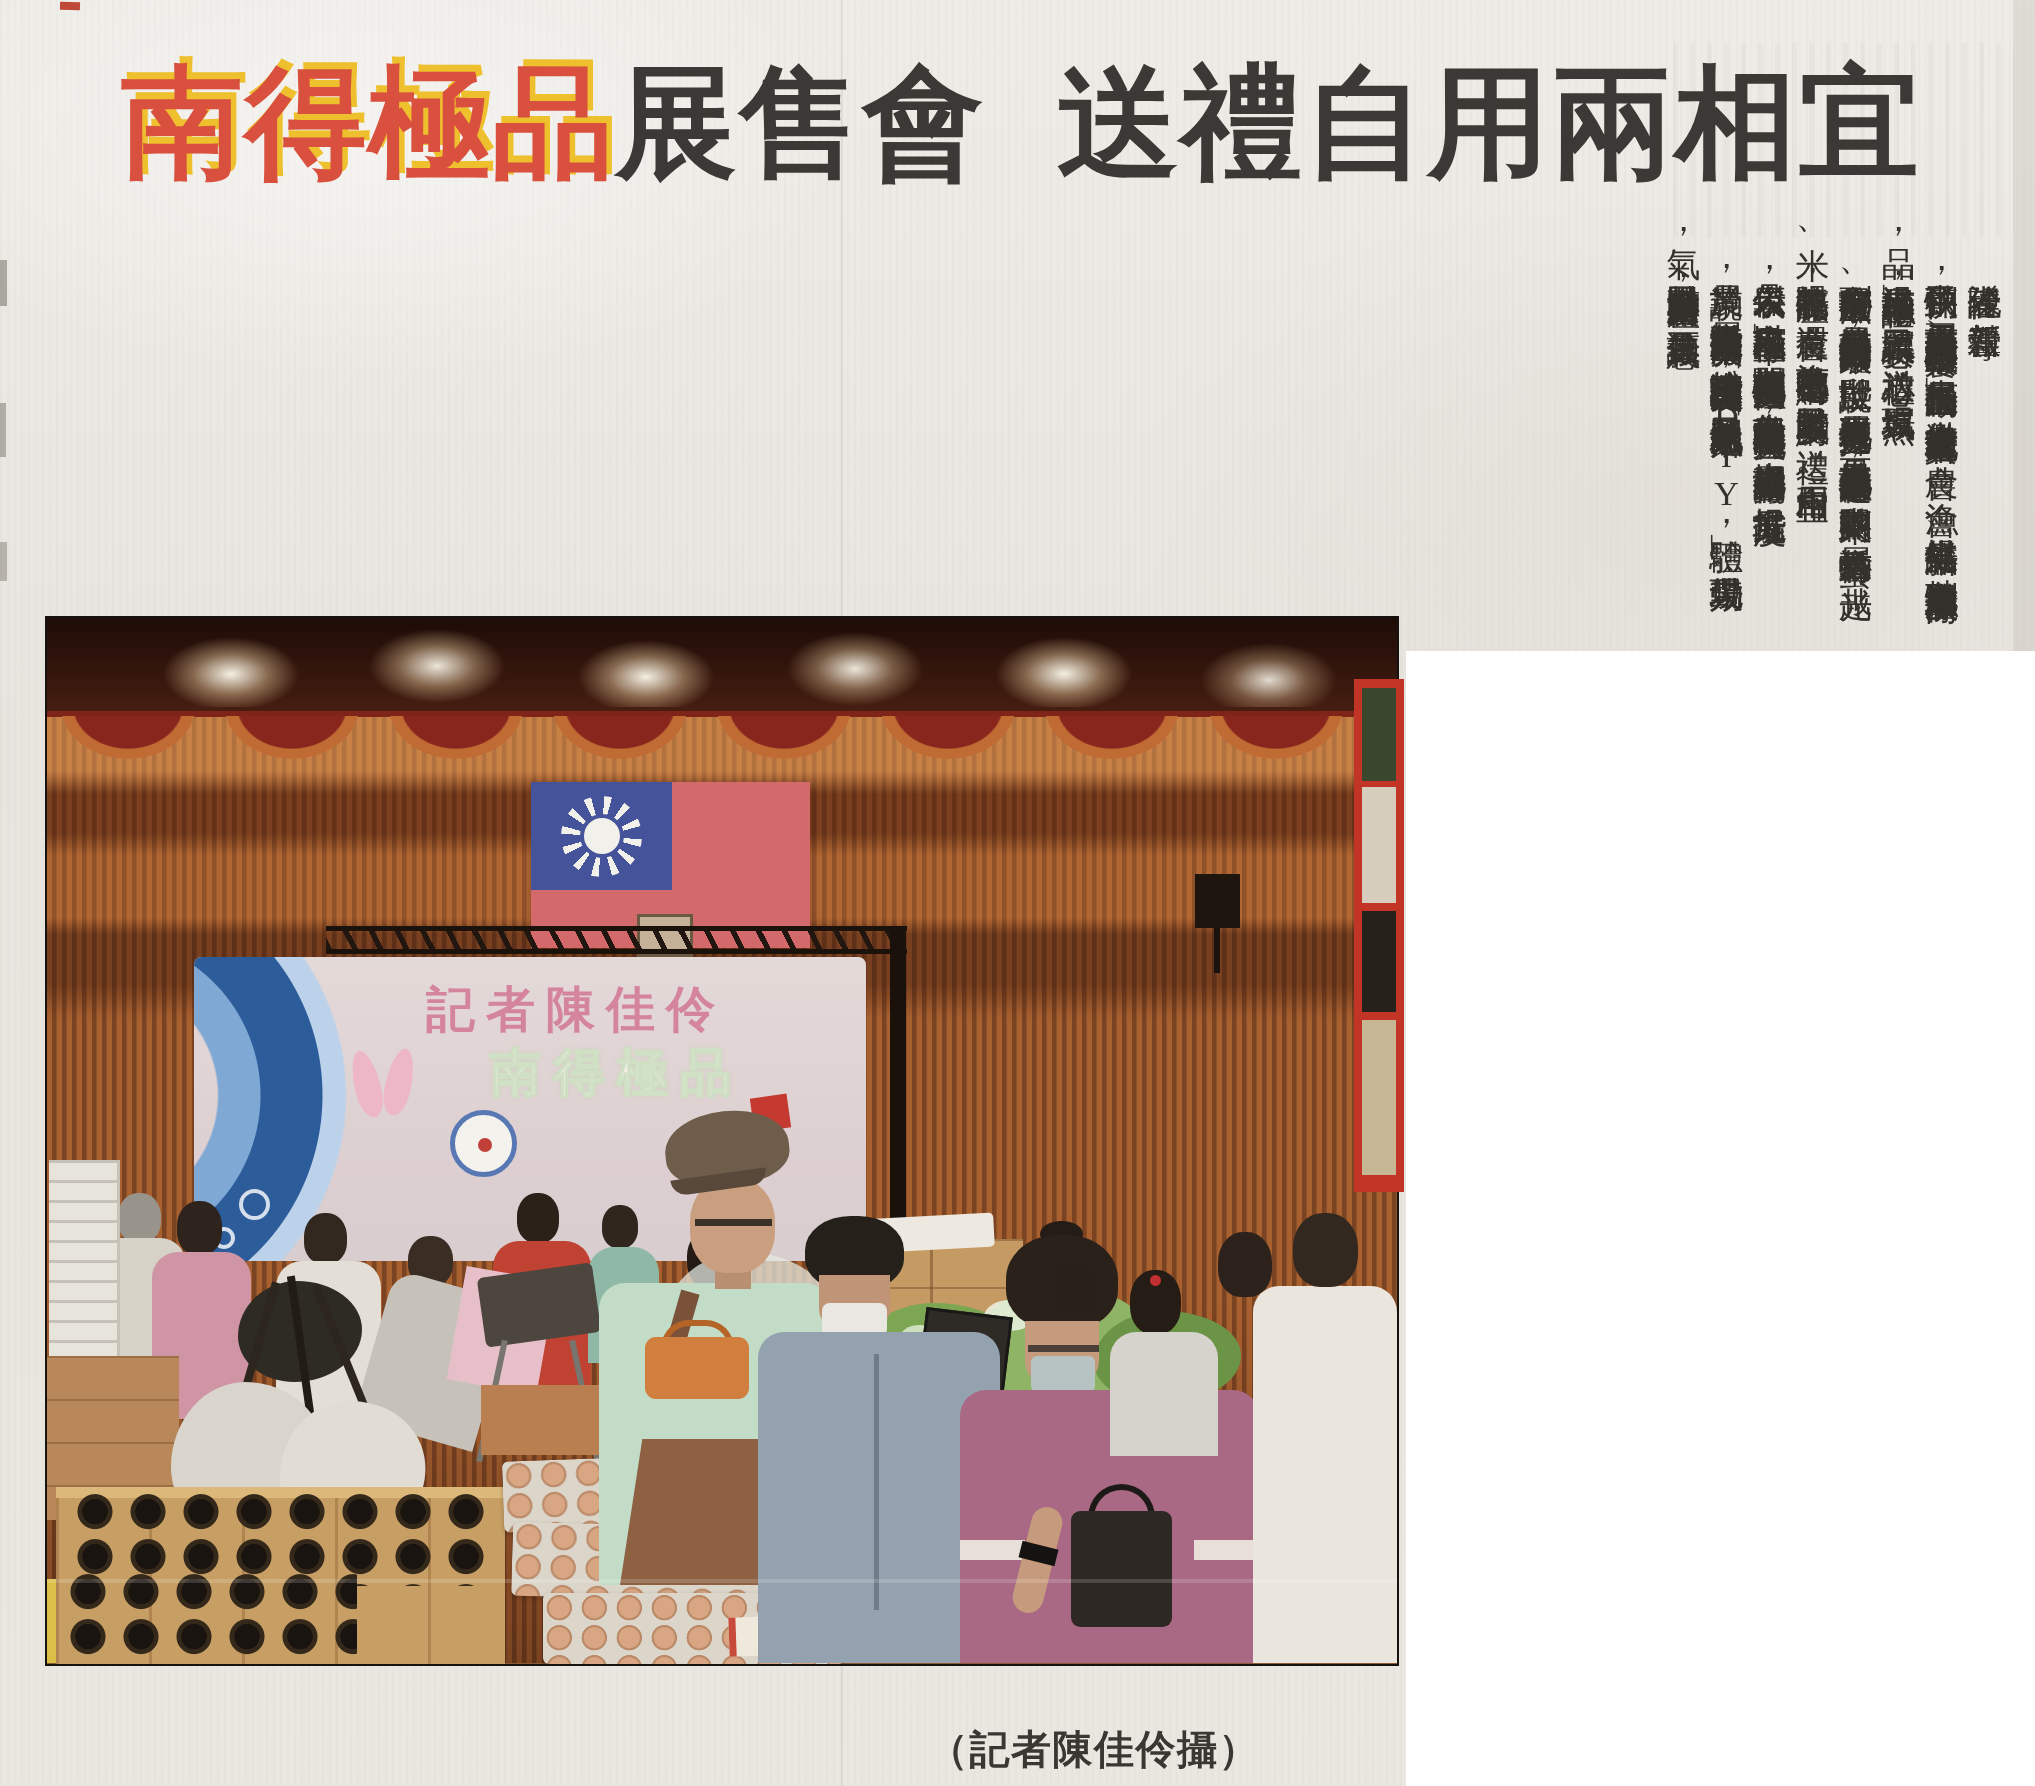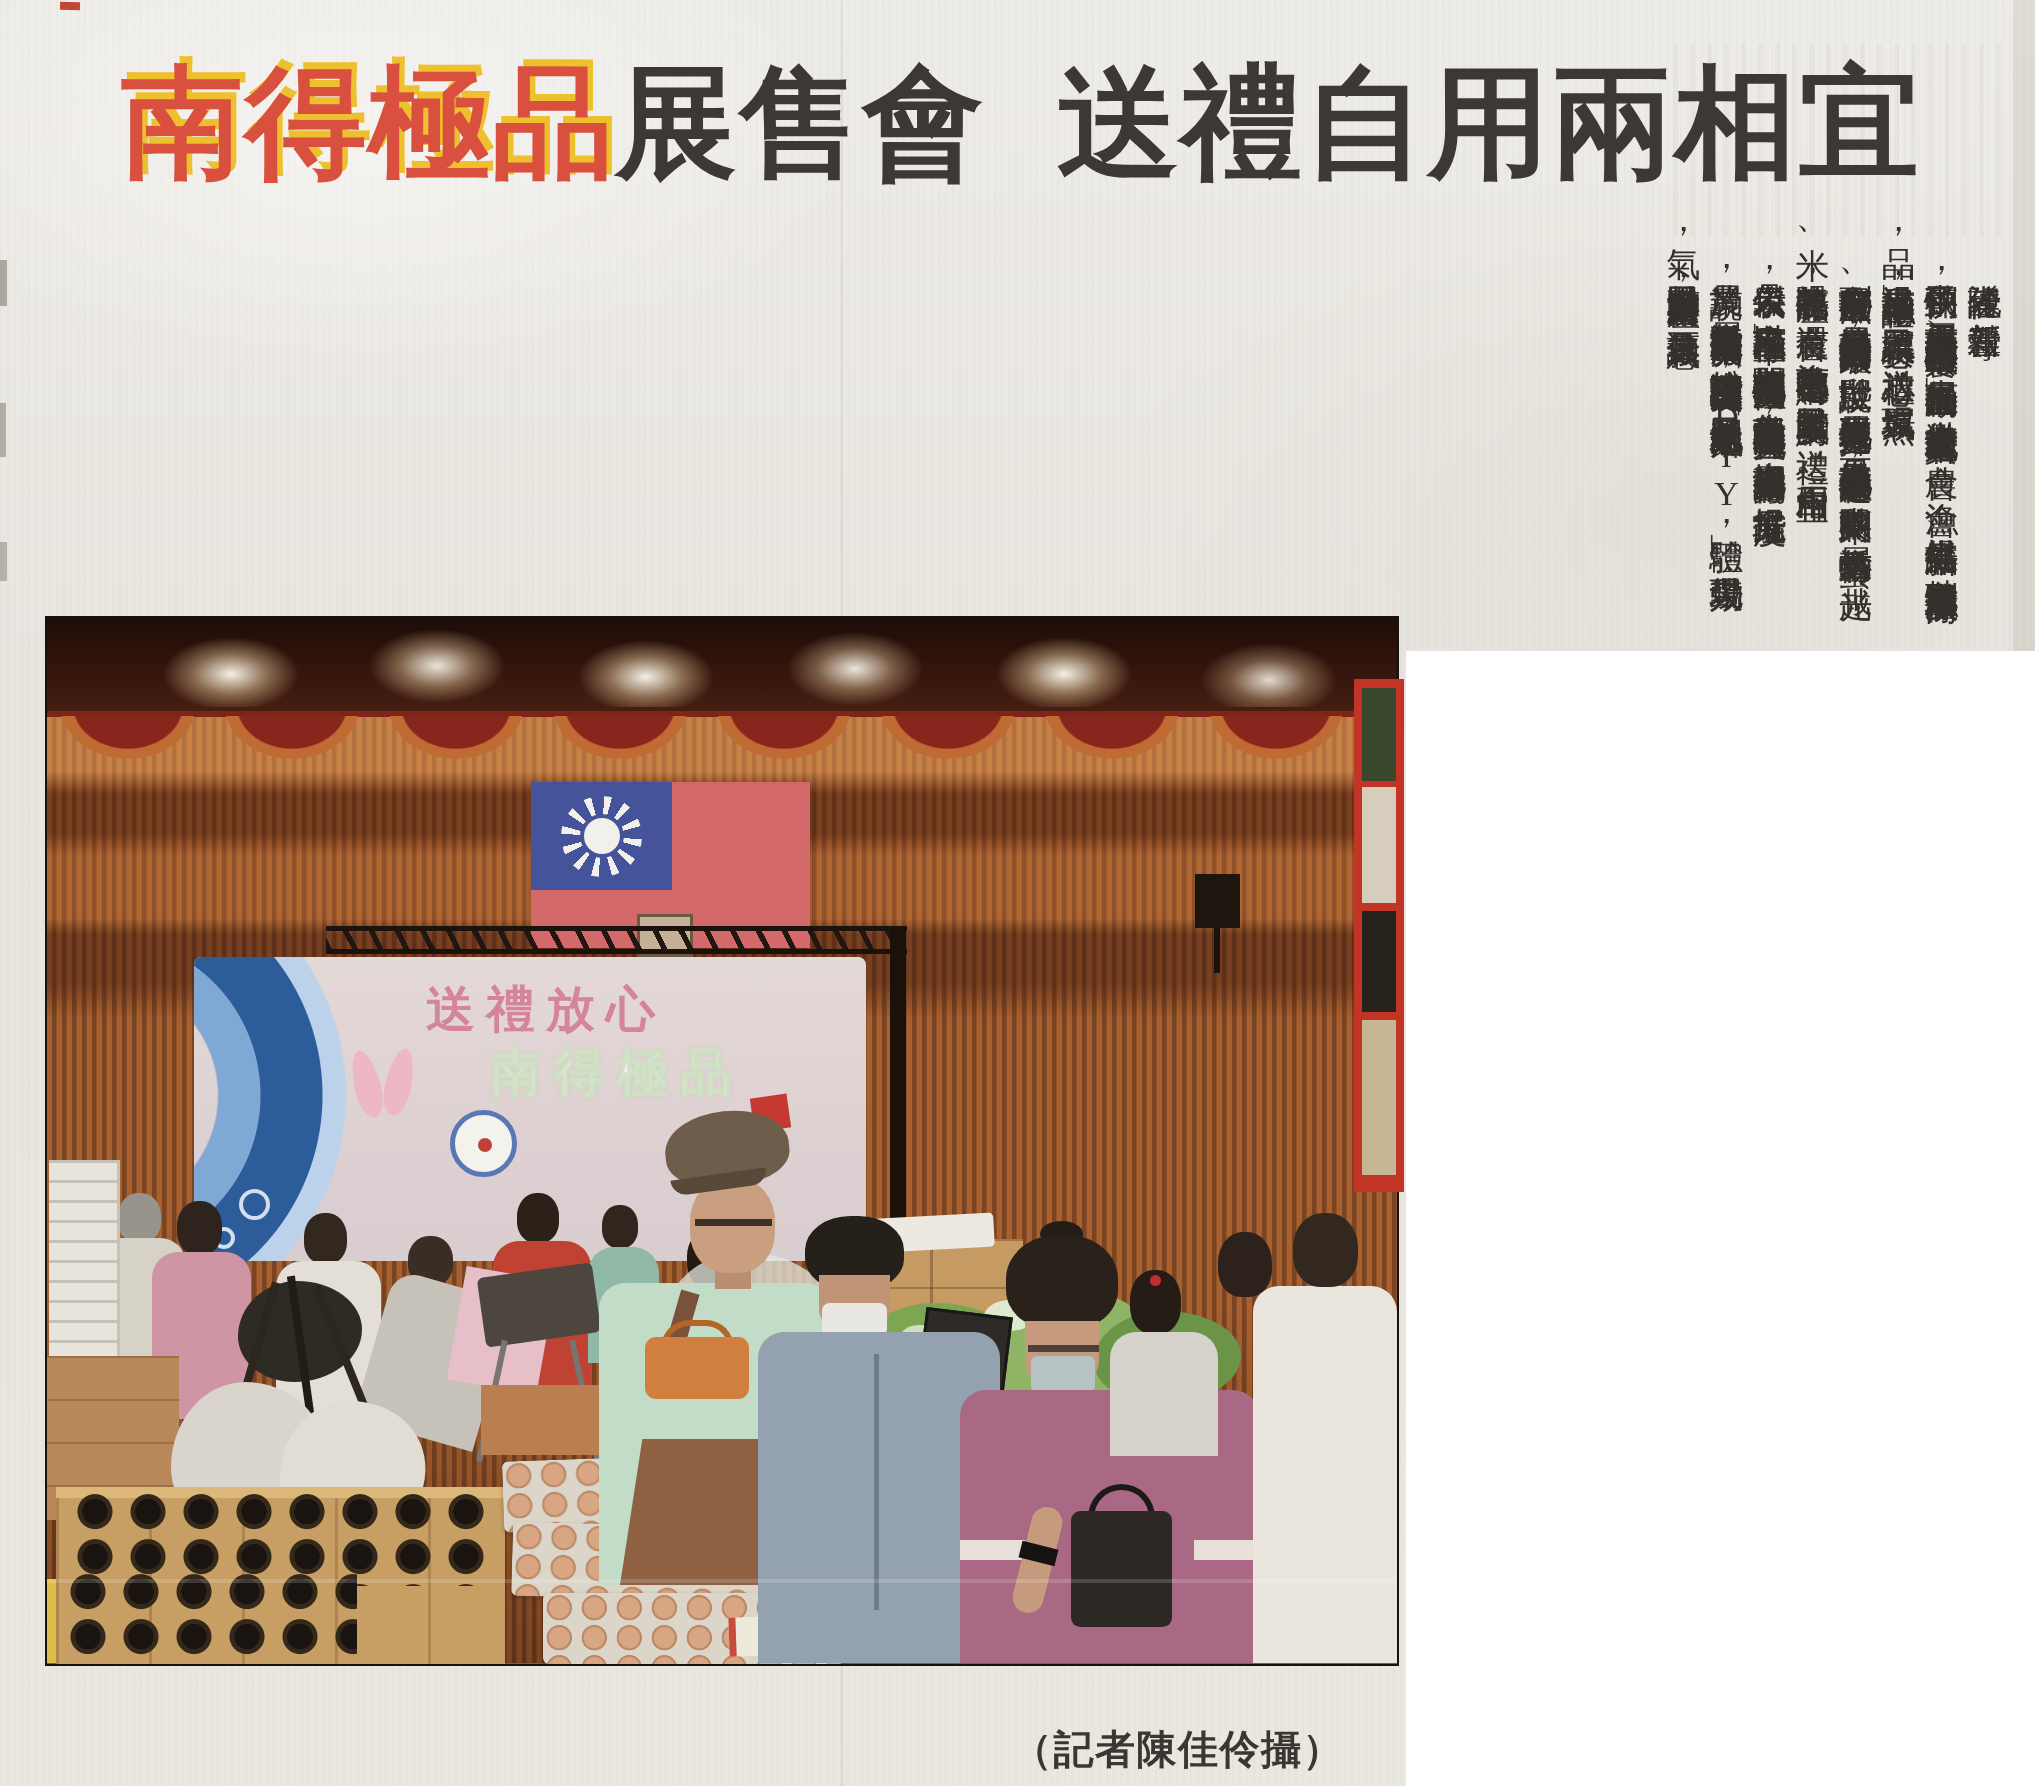--- a/index.html
+++ b/index.html
@@ -128,21 +128,21 @@
     <div class="abs" style="left:1167px;top:310px;width:6.2px;height:45px;background:#1a120c;"></div>
     <div class="abs truss"></div>
     <div class="abs" style="left:843px;top:308px;width:15.5px;height:341px;background:#1a110b;"></div>
 
     <div class="abs backdrop">
       <div class="abs waves"></div>
       <div class="abs bubble" style="left:45px;top:232px;width:23px;height:23px;"></div>
       <div class="abs bubble" style="left:18.6px;top:270px;width:14px;height:14px;"></div>
       <div class="abs petal" style="left:160px;top:93px;transform:rotate(-14deg);"></div>
       <div class="abs petal" style="left:192px;top:91px;transform:rotate(12deg);"></div>
-      <p class="abs bd-t1">送禮放心</p>
+      <p class="abs bd-t1">記者陳佳伶</p>
       <p class="abs bd-t2">南得極品</p>
       <div class="abs bd-logo">
           <i></i>
         </div>
       <div class="abs miniflag"></div>
     </div>
 
     <div class="abs" style="left:7.7px;top:597px;width:62px;height:147px;background:#b4402f;border-radius:20px 20px 0 0;"></div>
     <div class="abs head" style="left:22px;top:552px;width:39px;height:48px;background:#2b211a;"></div>
     <div class="abs head" style="left:71px;top:575px;width:43px;height:50px;background:#98948c;"></div>
@@ -241,16 +241,16 @@
 
   <div class="abs sliver">
     <div class="abs" style="left:7.7px;top:9.3px;width:34px;height:93px;background:#39482c;"></div>
     <div class="abs" style="left:7.7px;top:108px;width:34px;height:116px;background:#d6cdbd;"></div>
     <div class="abs" style="left:7.7px;top:232px;width:34px;height:101px;background:#27211c;"></div>
     <div class="abs" style="left:7.7px;top:341px;width:34px;height:155px;background:#c7b694;"></div>
   </div>
 
   <div class="abs white-mask"></div>
 
-  <p class="caption-line" style="left:1012px;top:1722px;text-align:center;">（記者陳佳伶攝）</p>
+  <p class="caption-line" style="left:928px;top:1722px;text-align:center;">（記者陳佳伶攝）</p>
 
 </div>
 
 
 </body></html>

